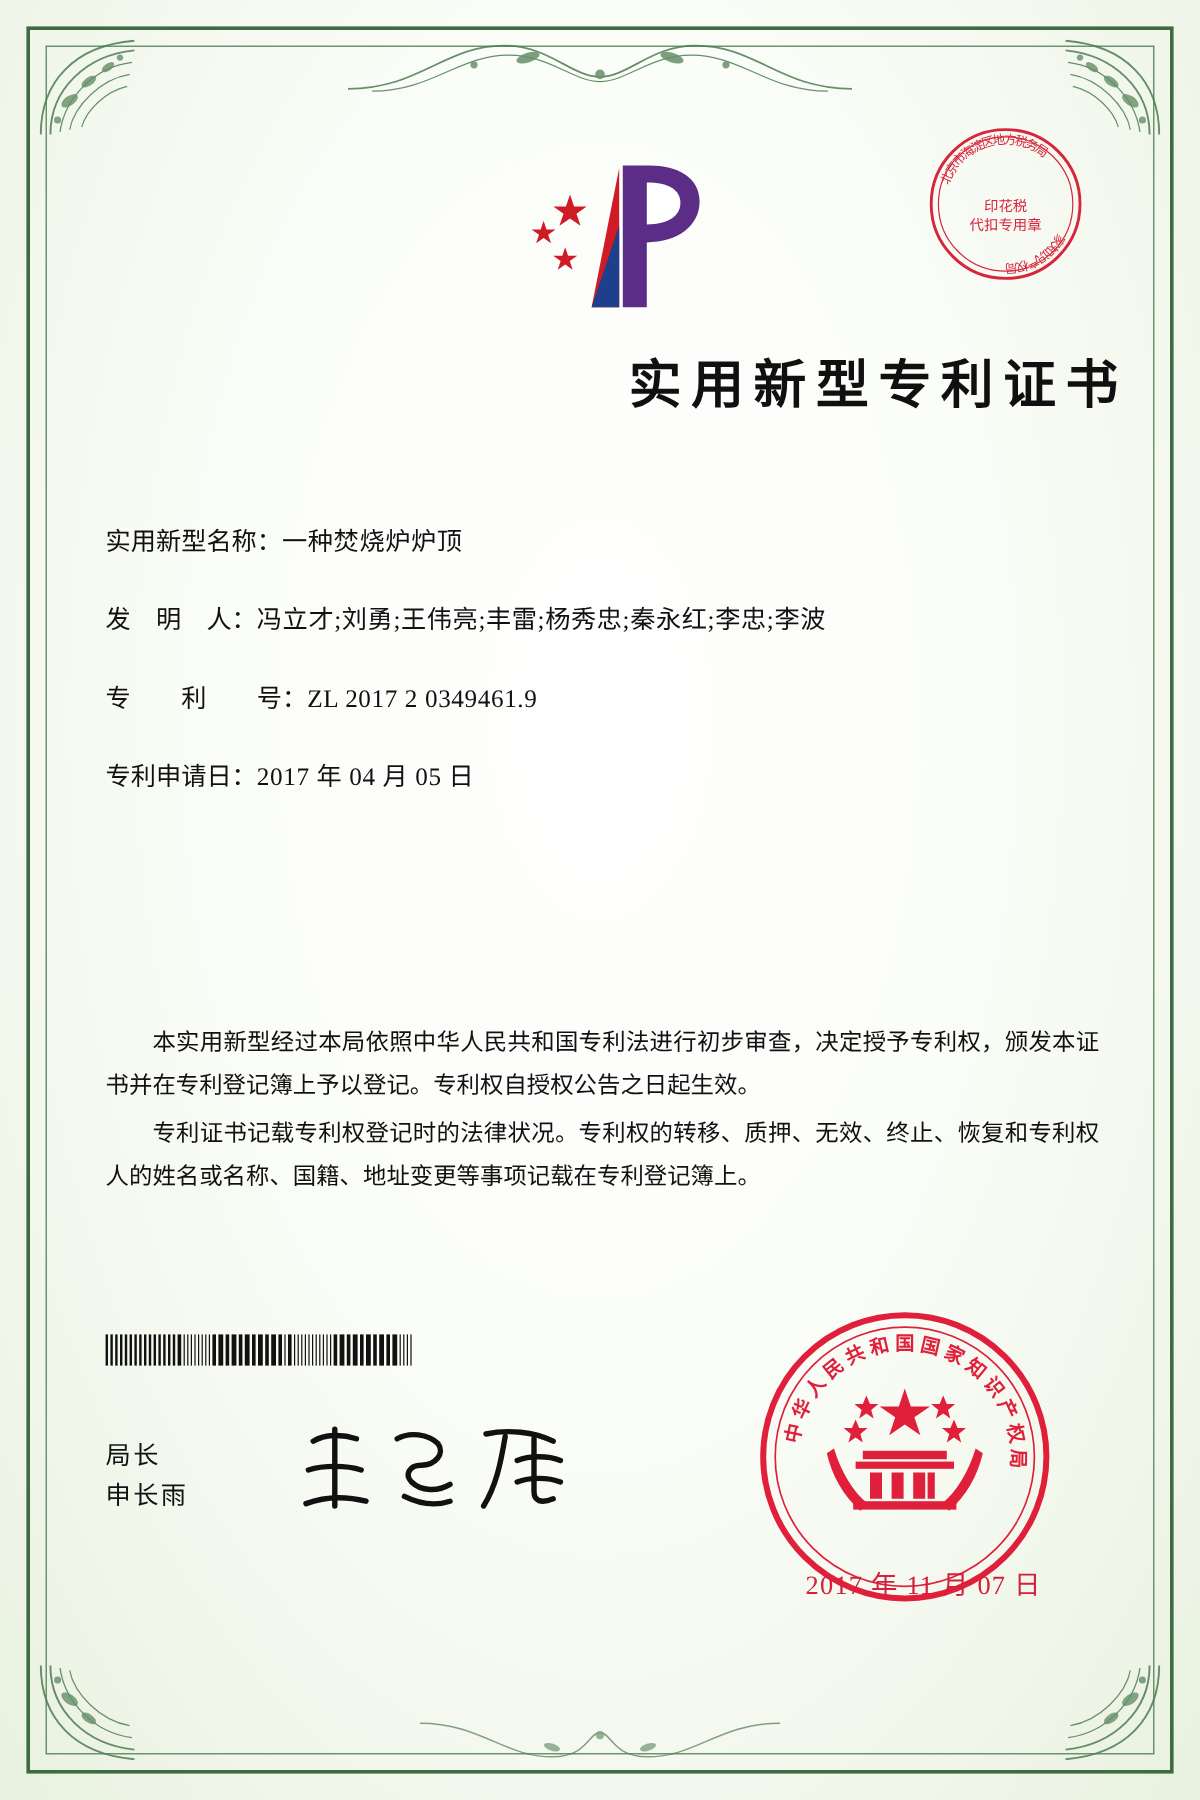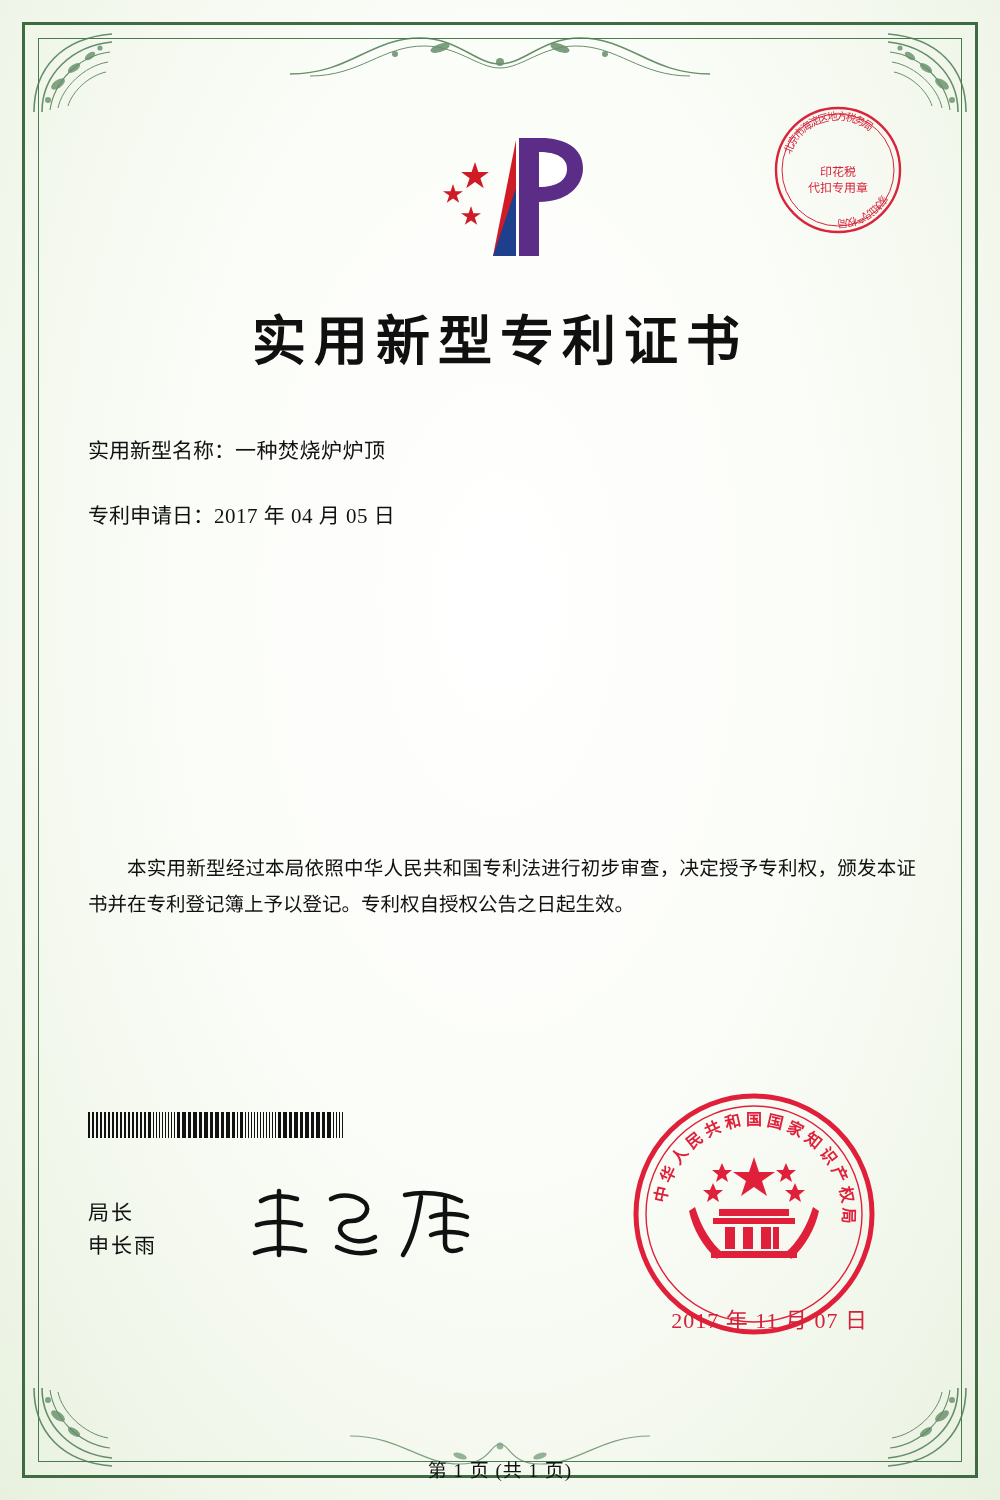--- a/index.html
+++ b/index.html
@@ -92,25 +92,25 @@
     position: absolute;
     right: 22px;
     top: 38px;
     width: 160px;
     height: 160px;
   }
   .stamp-top svg { width: 100%; height: 100%; display: block; }
 
   .title {
     position: absolute;
-    top: 245px;
+    top: 233px;
     left: 0;
     width: 100%;
-    text-align: center;
-    font-size: 54px;
+    text-align: right;
+    font-size: 44px;
     font-weight: bold;
     letter-spacing: 8px;
     color: #101010;
     font-family: "Liberation Serif", "DejaVu Serif", serif;
   }
 
   .fields {
     position: absolute;
     top: 385px;
     left: 28px;
@@ -371,26 +371,33 @@
       </svg>
     </div>
 
     <div class="title">实用新型专利证书</div>
 
     <div class="fields">
       <div class="field-row">
         <span class="field-label">实用新型名称：</span><span class="field-value">一种焚烧炉炉顶</span>
       </div>
       <div class="field-row">
+        <span class="field-label">发　明　人：</span><span class="field-value">冯立才;刘勇;王伟亮;丰雷;杨秀忠;秦永红;李忠;李波</span>
+      </div>
+      <div class="field-row">
+        <span class="field-label">专　　利　　号：</span><span class="field-value">ZL 2017 2 0349461.9</span>
+      </div>
+      <div class="field-row">
         <span class="field-label">专利申请日：</span><span class="field-value">2017 年 04 月 05 日</span>
       </div>
     </div>
 
     <div class="paragraphs">
       <p>本实用新型经过本局依照中华人民共和国专利法进行初步审查，决定授予专利权，颁发本证书并在专利登记簿上予以登记。专利权自授权公告之日起生效。</p>
+      <p>专利证书记载专利权登记时的法律状况。专利权的转移、质押、无效、终止、恢复和专利权人的姓名或名称、国籍、地址变更等事项记载在专利登记簿上。</p>
     </div>
 
     <div class="barcode" id="barcode">
         <i style="width: 2px;"></i>
         <i style="width: 2px;"></i>
         <i style="width: 2px;"></i>
         <i style="width: 2px;"></i>
         <i style="width: 2px;"></i>
         <i style="width: 2px;"></i>
         <i style="width: 2px;"></i>
@@ -510,14 +517,13 @@
           <text transform="rotate(65 127 127) translate(127 38)" text-anchor="middle">产</text>
           <text transform="rotate(78 127 127) translate(127 38)" text-anchor="middle">权</text>
           <text transform="rotate(91 127 127) translate(127 38)" text-anchor="middle">局</text>
         </g>
       </svg>
     </div>
 
     <div class="stamp-date">2017 年 11 月 07 日</div>
   </div>
 
-  <div class="page-footer">第 1 页 (共 1 页)</div>
 </div>
 
 </body></html>

